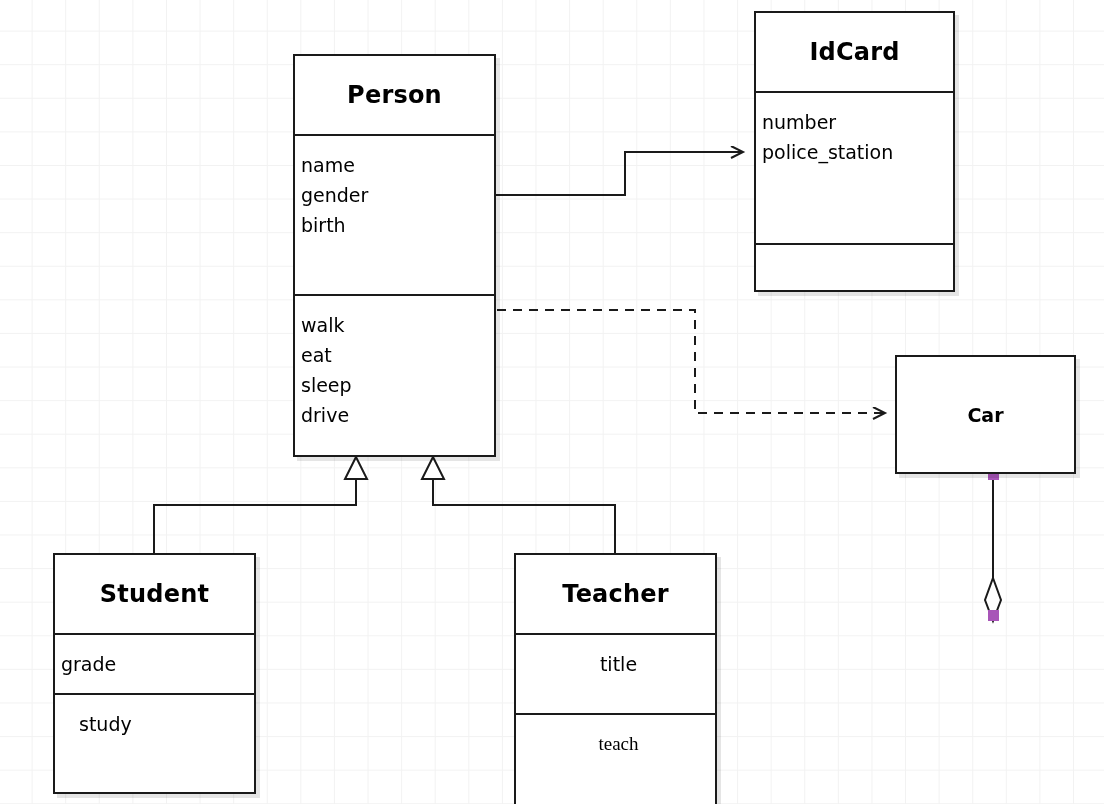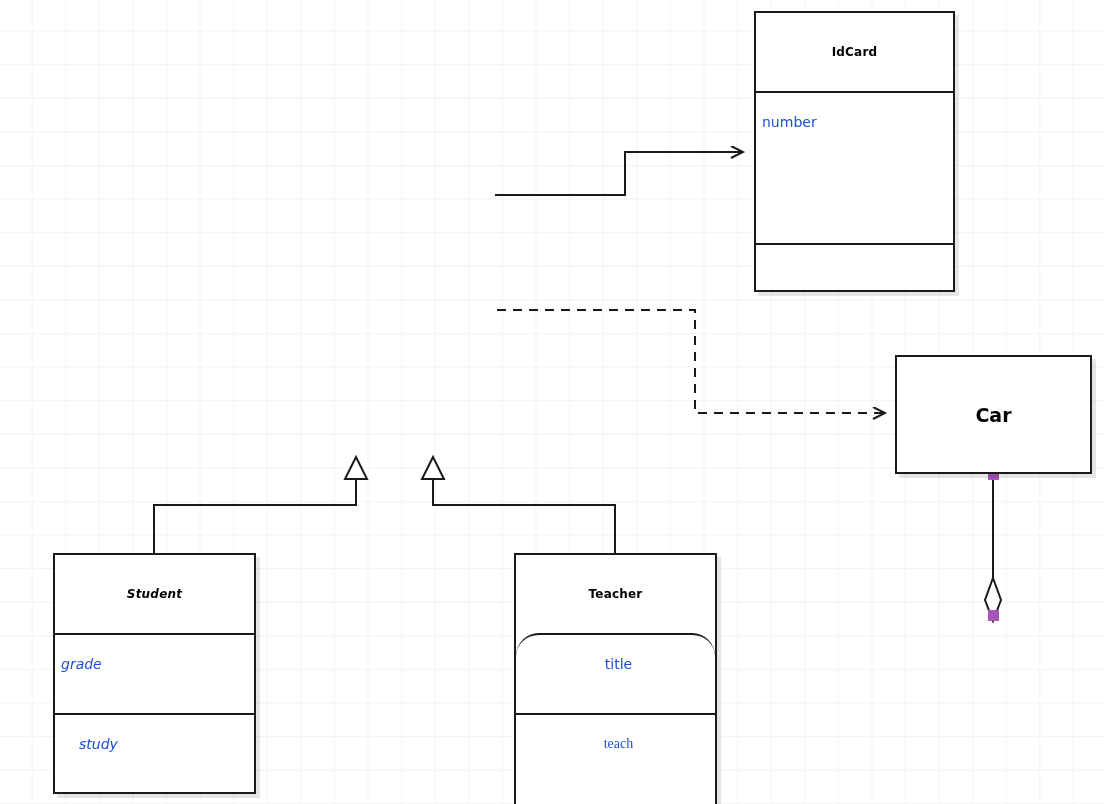--- a/index.html
+++ b/index.html
@@ -40,66 +40,66 @@
     overflow: hidden;
   }
   .compartment + .compartment {
     border-top: 2px solid #1a1a1a;
   }
   .title-cmp {
     display: flex;
     align-items: center;
     justify-content: center;
     font-weight: bold;
-    font-size: 12px;
+    font-size: 24px;
     color: #000000;
     letter-spacing: 0.2px;
   }
   .title-only {
     display: flex;
     align-items: center;
     justify-content: center;
     height: 100%;
     font-weight: bold;
     font-size: 19px;
     color: #000000;
   }
   .members-cmp {
     padding: 14px 0 10px 6px;
   }
   .member {
-    font-size: 14px;
+    font-size: 19px;
     line-height: 30px;
-    color: #1d4ed8;
+    color: #000000;
     white-space: nowrap;
   }
   .empty-cmp { }
 
   
   #node-person   { left: 293px; top: 54px;  width: 203px; height: 403px; }
   #node-person .cmp-title   { height: 78px; }
   #node-person .cmp-attrs   { height: 160px; }
   #node-person .cmp-methods { height: 161px; }
 
   #node-idcard   { left: 754px; top: 11px;  width: 201px; height: 281px; }
   #node-idcard .cmp-title   { height: 78px; }
   #node-idcard .cmp-attrs   { height: 152px; }
   #node-idcard .cmp-methods { height: 47px; }
 
-  #node-car      { left: 895px; top: 355px; width: 197px; height: 119px; }
+  #node-car      { left: 895px; top: 355px; width: 181px; height: 119px; }
   #node-engine   { left: 895px; top: 615px; width: 197px; height: 119px; }
 
-  #node-student  { left: 53px;  top: 553px; width: 203px; height: 241px; font-style: italic; }
+  #node-student  { left: 53px;  top: 553px; width: 203px; height: 241px; }
   #node-student .cmp-title   { height: 78px; }
-  #node-student .cmp-attrs   { height: 80px; }
+  #node-student .cmp-attrs   { height: 60px; }
   #node-student .cmp-methods { height: 81px; padding-left: 24px; }
 
   #node-teacher  { left: 514px; top: 553px; width: 203px; height: 300px; text-align: center; }
   #node-teacher .cmp-title   { height: 78px; }
-  #node-teacher .cmp-attrs   { height: 80px; border-radius: 23px; }
+  #node-teacher .cmp-attrs   { height: 80px; }
   #node-teacher .cmp-methods { height: 81px; font-family: Liberation Serif, serif; }
 </style>
 </head>
 <body>
 
 <div id="canvas">
 
   <svg class="edge-layer" viewBox="0 0 1104 804" width="1104" height="804" xmlns="http://www.w3.org/2000/svg">
     <defs>
       <marker id="open-arrow" markerWidth="16" markerHeight="16" refX="13" refY="6" orient="auto" markerUnits="userSpaceOnUse">
@@ -126,25 +126,40 @@
     </g>
 
     <g>
       <path d="M993,474 L993,583" fill="none" stroke="#1a1a1a" stroke-width="2"></path>
       <polygon points="993,578 1001,600 993,621 985,600" fill="#ffffff" stroke="#1a1a1a" stroke-width="2"></polygon>
       <rect x="988" y="469" width="11" height="11" fill="#a855b8"></rect>
       <rect x="988" y="610" width="11" height="11" fill="#a855b8"></rect>
     </g>
   </svg>
 
+  <div class="node" id="node-person">
+    <div class="compartment cmp-title title-cmp">Person</div>
+    <div class="compartment cmp-attrs members-cmp">
+      <div class="member">name</div>
+      <div class="member">gender</div>
+      <div class="member">birth</div>
+    </div>
+    <div class="compartment cmp-methods members-cmp">
+      <div class="member">walk</div>
+      <div class="member">eat</div>
+      <div class="member">sleep</div>
+      <div class="member">drive</div>
+    </div>
+  </div>
 
   <div class="node" id="node-idcard">
     <div class="compartment cmp-title title-cmp">IdCard</div>
     <div class="compartment cmp-attrs members-cmp">
       <div class="member">number</div>
+      <div class="member">police_station</div>
     </div>
     <div class="compartment cmp-methods empty-cmp"></div>
   </div>
 
   <div class="node" id="node-car">
     <div class="title-only">Car</div>
   </div>
 
 
   <div class="node" id="node-student">

